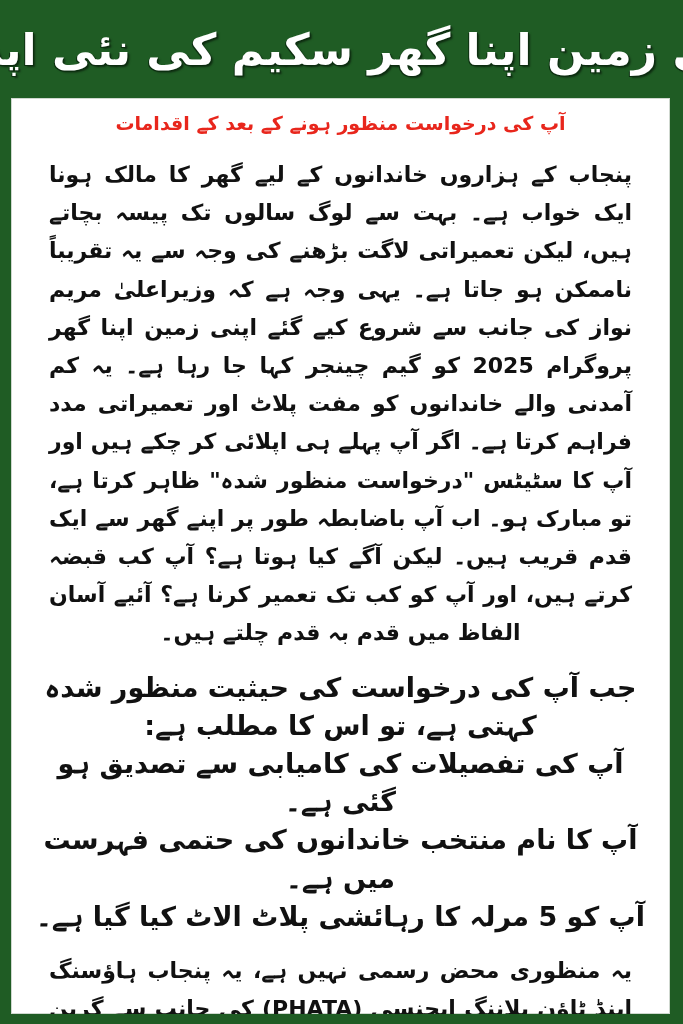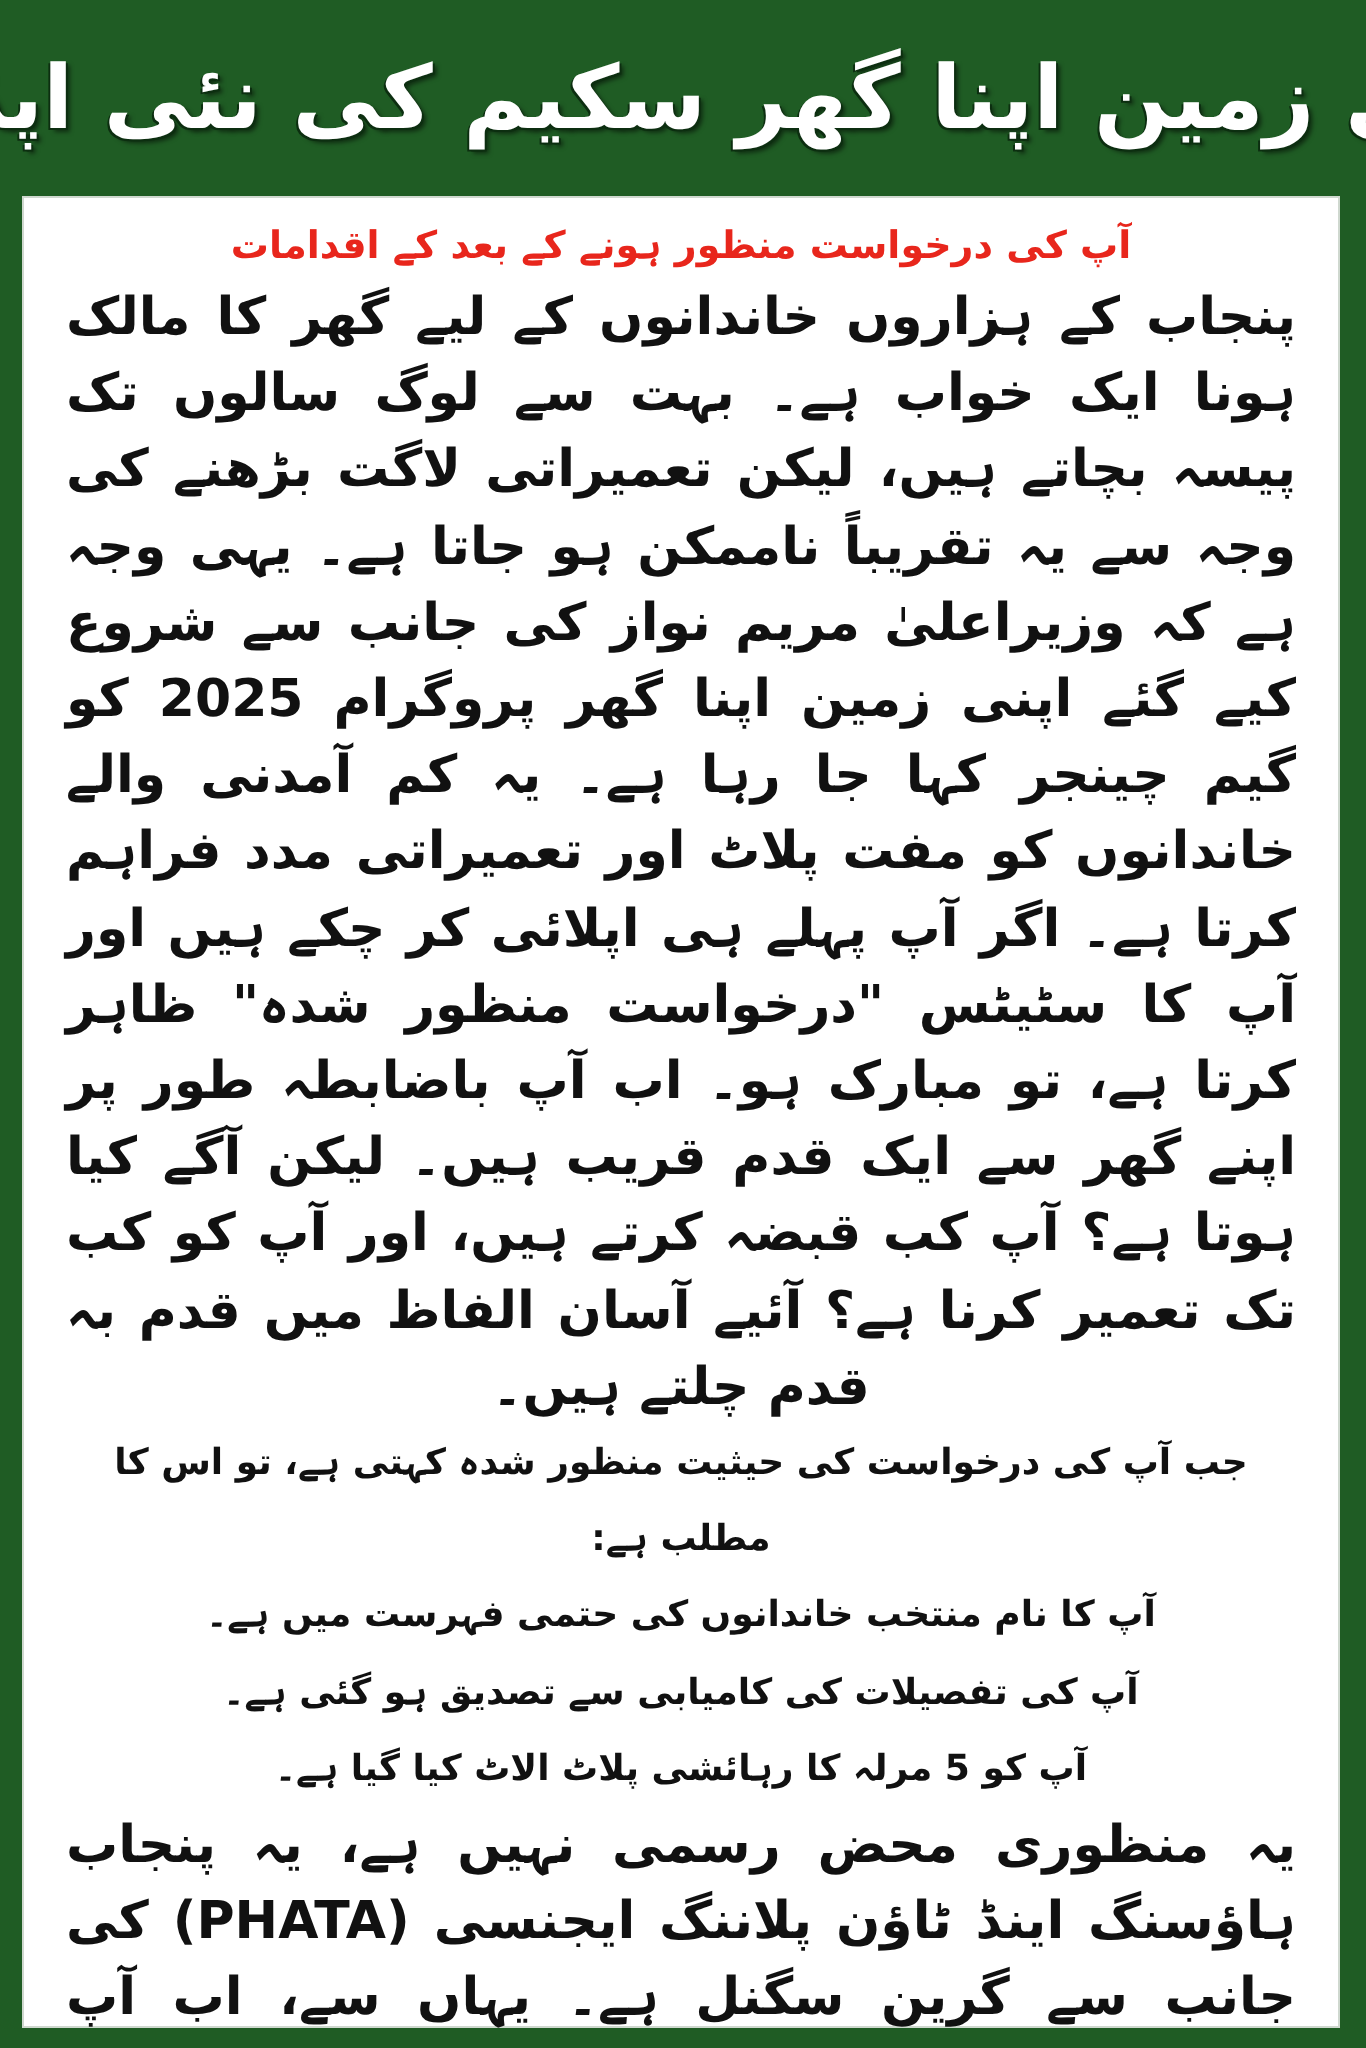--- a/index.html
+++ b/index.html
@@ -61,49 +61,49 @@
   .section-title .latin {
     font-family: "Liberation Serif", serif;
     font-weight: normal;
     font-size: 22px;
     direction: ltr;
     unicode-bidi: embed;
   }
   .para {
     color: #111111;
     font-weight: bold;
-    font-size: 26px;
+    font-size: 22px;
     line-height: 38.2px;
     text-align: justify;
     text-align-last: center;
-    margin: 0;
+    margin: 16px;
   }
   .list-line {
     color: #111111;
     font-weight: bold;
-    font-size: 18px;
+    font-size: 27px;
     line-height: 38.2px;
     text-align: center;
     margin: 0;
   }
 </style>
 </head>
 <body>
 
 <div class="header">
   <div class="header-title">اپنی زمین اپنا گھر سکیم کی نئی اپڈیٹ</div>
 </div>
 
 <div class="panel">
 
   <h2 class="section-title">آپ کی درخواست منظور ہونے کے بعد کے اقدامات</h2>
 
   <p class="para">پنجاب کے ہزاروں خاندانوں کے لیے گھر کا مالک ہونا ایک خواب ہے۔ بہت سے لوگ سالوں تک پیسہ بچاتے ہیں، لیکن تعمیراتی لاگت بڑھنے کی وجہ سے یہ تقریباً ناممکن ہو جاتا ہے۔ یہی وجہ ہے کہ وزیراعلیٰ مریم نواز کی جانب سے شروع کیے گئے اپنی زمین اپنا گھر پروگرام 2025 کو گیم چینجر کہا جا رہا ہے۔ یہ کم آمدنی والے خاندانوں کو مفت پلاٹ اور تعمیراتی مدد فراہم کرتا ہے۔ اگر آپ پہلے ہی اپلائی کر چکے ہیں اور آپ کا سٹیٹس "درخواست منظور شدہ" ظاہر کرتا ہے، تو مبارک ہو۔ اب آپ باضابطہ طور پر اپنے گھر سے ایک قدم قریب ہیں۔ لیکن آگے کیا ہوتا ہے؟ آپ کب قبضہ کرتے ہیں، اور آپ کو کب تک تعمیر کرنا ہے؟ آئیے آسان الفاظ میں قدم بہ قدم چلتے ہیں۔</p>
 
 
   <p class="list-line">جب آپ کی درخواست کی حیثیت منظور شدہ کہتی ہے، تو اس کا مطلب ہے:</p>
+  <p class="list-line">آپ کی تفصیلات کی کامیابی سے تصدیق ہو گئی ہے۔</p>
   <p class="list-line">آپ کا نام منتخب خاندانوں کی حتمی فہرست میں ہے۔</p>
-  <p class="list-line">آپ کی تفصیلات کی کامیابی سے تصدیق ہو گئی ہے۔</p>
   <p class="list-line">آپ کو 5 مرلہ کا رہائشی پلاٹ الاٹ کیا گیا ہے۔</p>
 
   <p class="para">یہ منظوری محض رسمی نہیں ہے، یہ پنجاب ہاؤسنگ اینڈ ٹاؤن پلاننگ ایجنسی (PHATA) کی جانب سے گرین سگنل ہے۔ یہاں سے، اب آپ قانونی طور پر قبضہ لے سکتے ہیں اور تعمیر شروع کر سکتے ہیں۔ کرائے کے ساتھ جدوجہد کرنے والے خاندانوں کے لیے، یہ محفوظ مستقبل میں پیسہ لگانے کے بہترین طریقوں میں سے ایک ہے۔</p>
 
 </div>
 
 </body></html>

